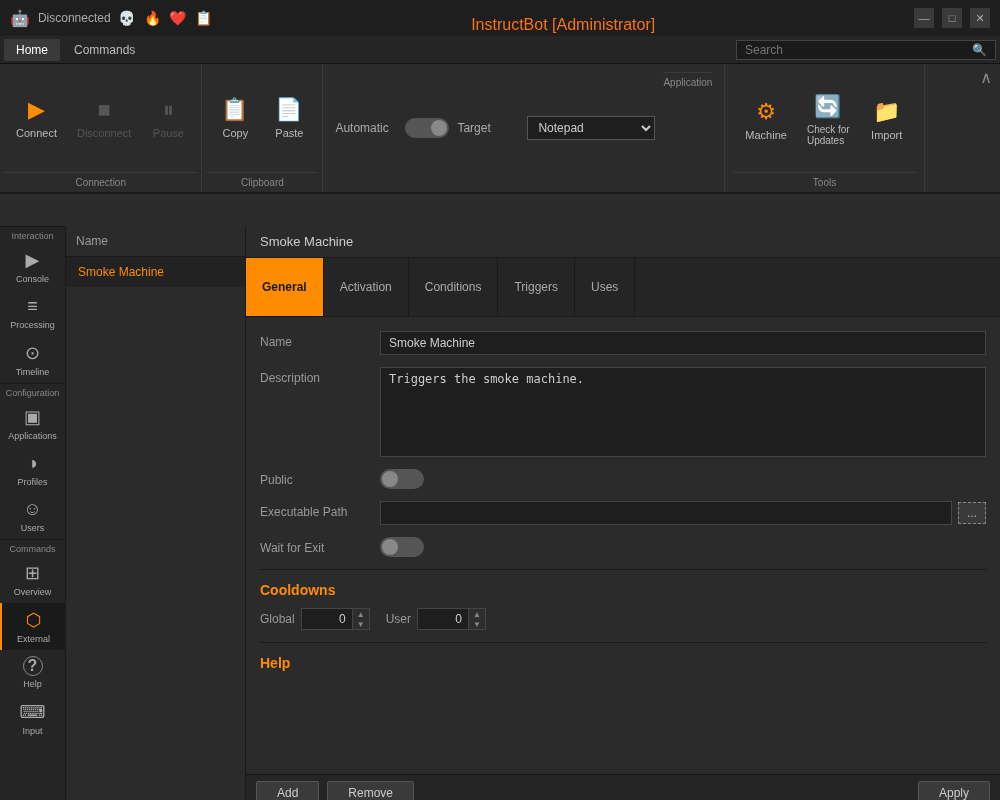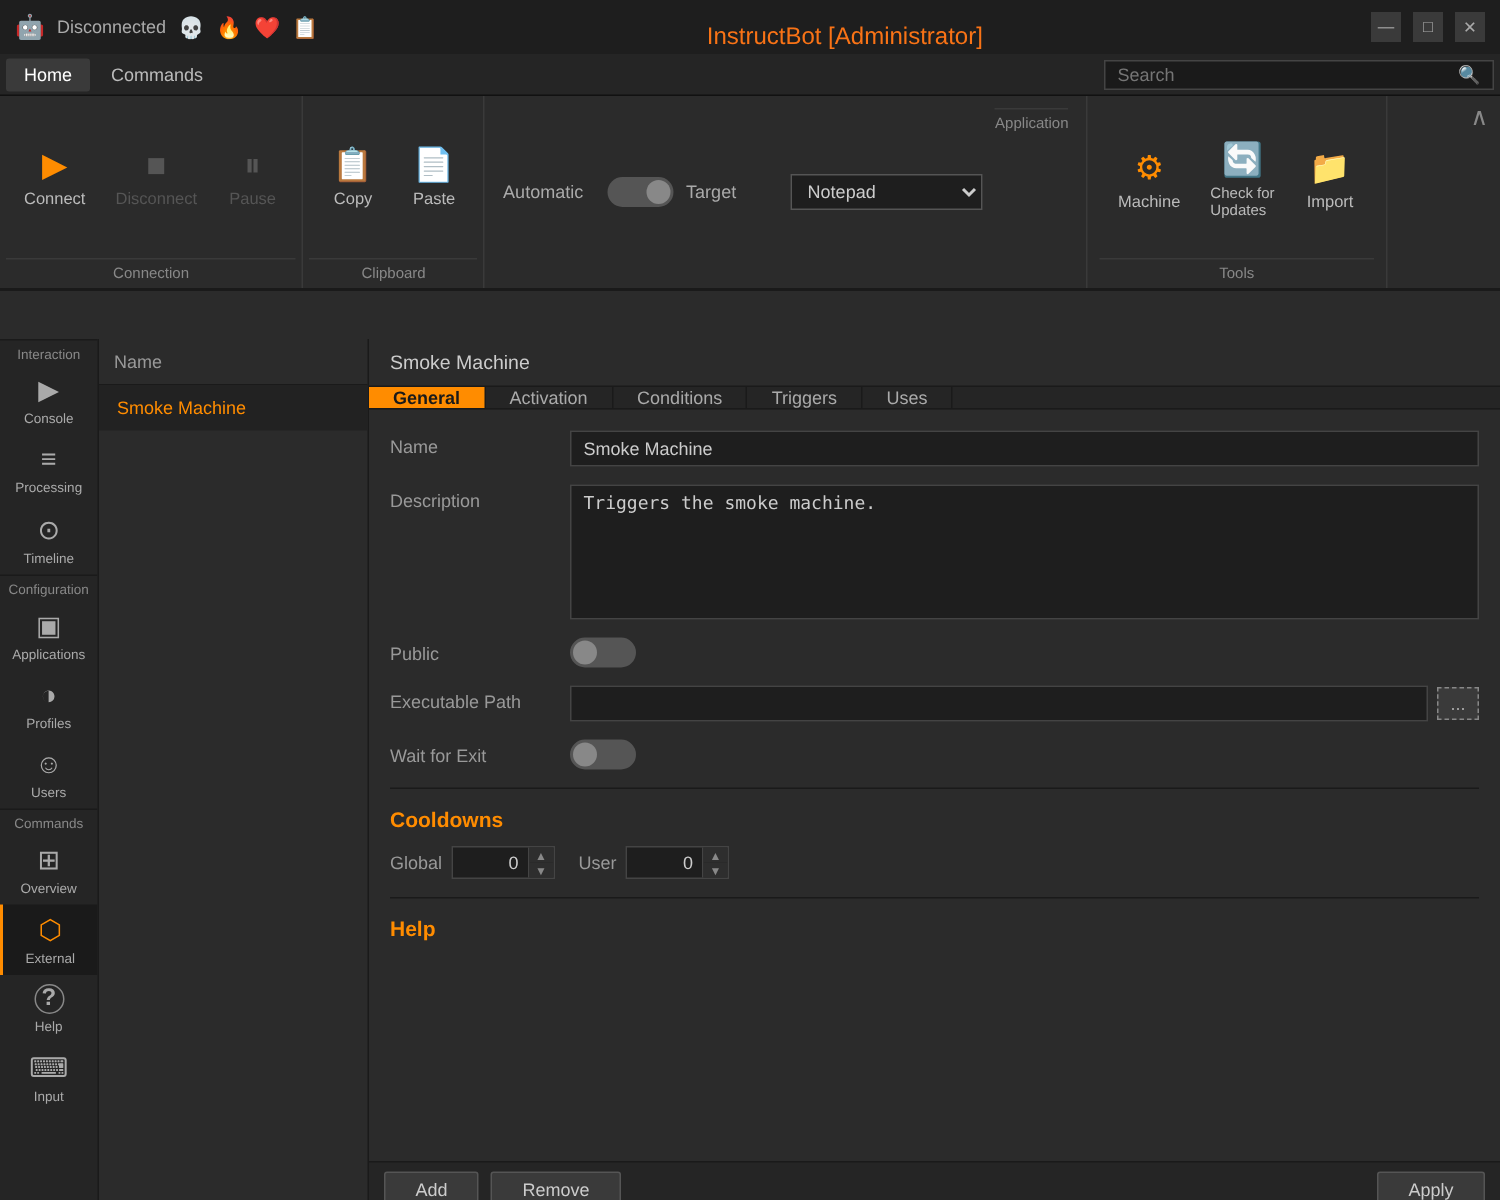--- a/index.html
+++ b/index.html
@@ -317,21 +317,21 @@
       border-bottom: 1px solid #1a1a1a;
     }
 
     
     #tabs {
       display: flex;
       background: #252525;
       border-bottom: 1px solid #1a1a1a;
     }
     .tab {
-      padding: 0 16px;
+      padding: 22px 16px;
       cursor: pointer;
       color: #aaa;
       font-size: 12px;
       border-right: 1px solid #1a1a1a;
     }
     .tab.active {
       background: #ff8c00;
       color: #1a1a1a;
       font-weight: bold;
     }

